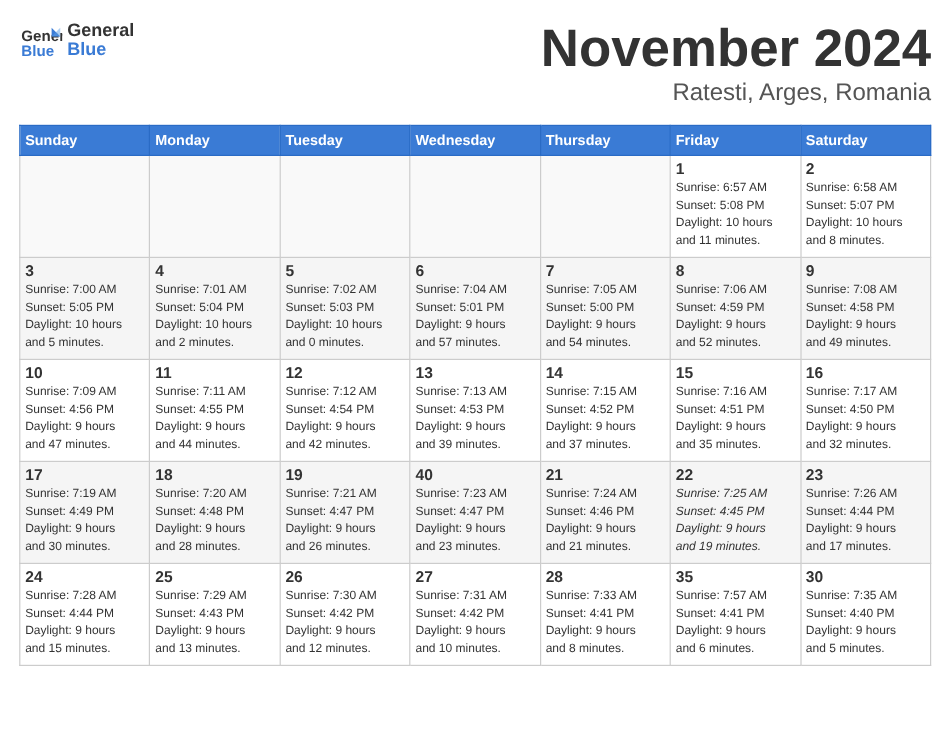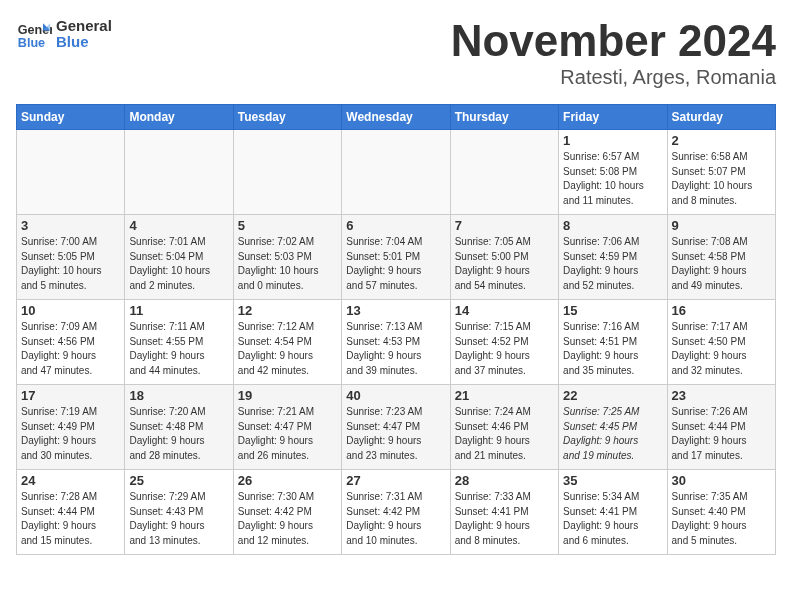--- a/index.html
+++ b/index.html
@@ -322,21 +322,21 @@
         </td>
         <td>
           <span class="day-num">28</span>
           <div class="day-info" style="white-space: pre-line;">Sunrise: 7:33 AM
 Sunset: 4:41 PM
 Daylight: 9 hours
 and 8 minutes.</div>
         </td>
         <td>
           <span class="day-num">35</span>
-          <div class="day-info" style="white-space: pre-line;">Sunrise: 5:34 AM
+          <div class="day-info" style="white-space: pre-line;">Sunrise: 7:57 AM
 Sunset: 4:41 PM
 Daylight: 9 hours
 and 6 minutes.</div>
         </td>
         <td>
           <span class="day-num">30</span>
           <div class="day-info" style="white-space: pre-line;">Sunrise: 7:35 AM
 Sunset: 4:40 PM
 Daylight: 9 hours
 and 5 minutes.</div>

